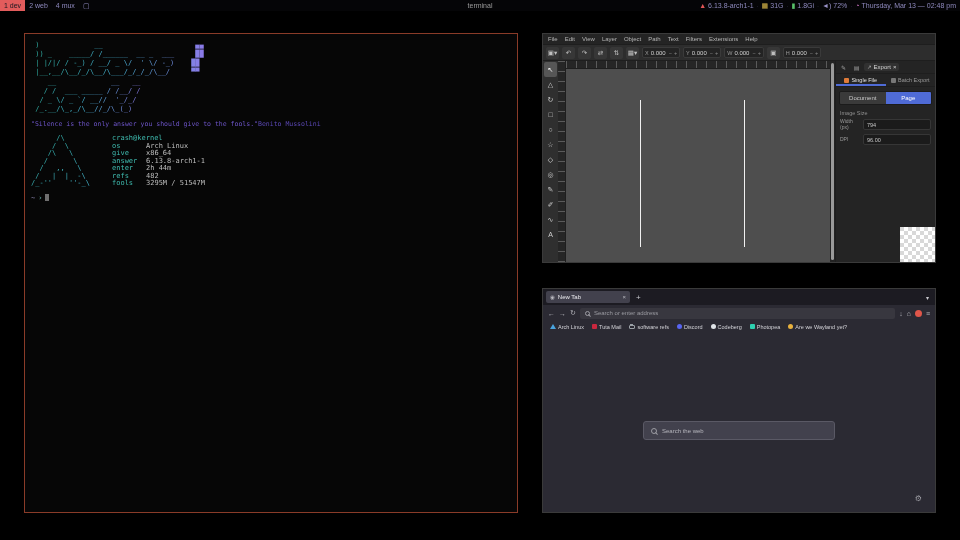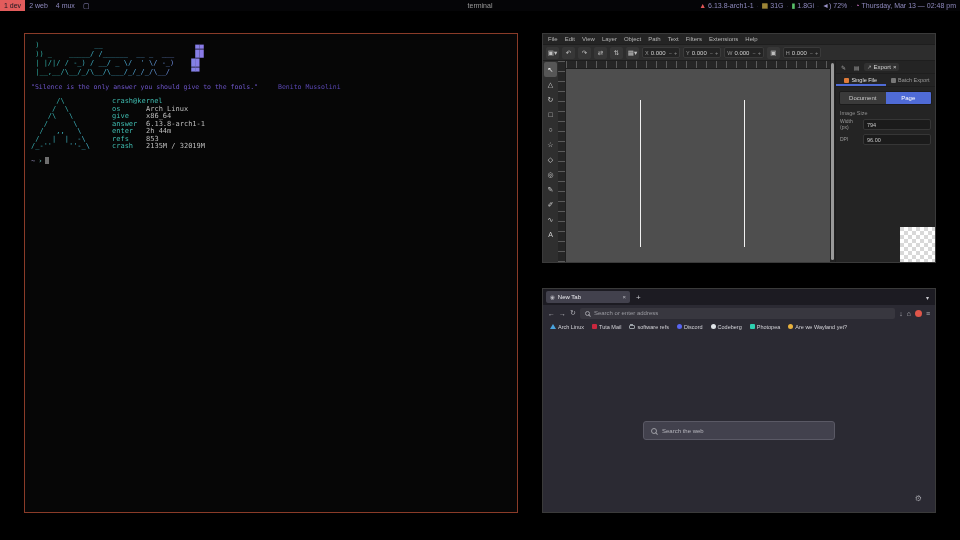--- a/index.html
+++ b/index.html
@@ -13,21 +13,21 @@
   .bar-title{position:absolute;left:0;right:0;text-align:center;color:#9a9a9a;pointer-events:none;}
   .status{margin-left:auto;display:flex;align-items:center;gap:3px;padding-right:4px;position:relative;}
   .seg{display:flex;align-items:center;gap:2px;}
   .sep{color:#47436b;font-size:6px;}
 
   
   .term{position:absolute;left:24px;top:33px;width:494px;height:480px;background:#060606;border:1px solid #8a3b28;padding:7px 6px;font-family:"DejaVu Sans Mono",monospace;}
   .art{display:inline-block;font-size:7px;line-height:9px;white-space:pre;background:linear-gradient(90deg,#2fb3a3,#49b8dc,#8b79e8);-webkit-background-clip:text;background-clip:text;color:transparent;font-family:inherit;}
   .artwrap{display:block;}
   .quote{font-size:6.5px;color:#6d55c8;margin-top:5px;}
-  .quote .author{color:#5b48b5;margin-left:20px;}
+  .quote .author{color:#5b48b5;margin-left:0;}
   .fetch{display:flex;gap:22px;margin-top:7px;}
   .logo{display:inline-block;font-size:7px;line-height:7.5px;white-space:pre;background:linear-gradient(135deg,#2fb3a3,#4cc2e0);-webkit-background-clip:text;background-clip:text;color:transparent;font-family:inherit;}
   .finfo{font-size:7px;line-height:7.5px;}
   .fuser{color:#3fbcb0;}
   .frow{display:flex;}
   .flabel{color:#3fbcb0;width:34px;}
   .fval{color:#bdbdbd;}
   .prompt{margin-top:6px;display:flex;align-items:center;gap:3px;font-size:7px;color:#8c87b0;}
   .psym{color:#6fbfb8;}
   .cursor{width:4px;height:7px;background:#6e6e6e;}
@@ -140,20 +140,24 @@
       <span>Thursday, Mar 13 — 02:48 pm</span>
     </span>
   </div>
 </div>
 
 <div class="term">
   <div class="artwrap"><pre class="art"> )             __                      ▄▄
  )) _    _____/ /______  __ _  ___     ██
  | |/|/ / -_) / __/ _ \/  ' \/ -_)    ██
  |__,__/\__/_/\__/\___/_/_/_/\__/     ▀▀</pre></div>
+  <div class="artwrap"><pre class="art">    __             __   __
+   / /  ___ _____ / /__/ /
+  / _ \/ _ `/ __//  '_/_/
+ /_.__/\_,_/\__//_/\_(_)</pre></div>
   <div class="quote">
     <span>"Silence is the only answer you should give to the fools."</span><span class="author">Benito Mussolini</span>
   </div>
   <div class="fetch">
     <pre class="logo">      /\
      /  \
     /\   \
    /      \
   /   ,,   \
  /   |  |  -\
@@ -171,25 +175,25 @@
       <div class="frow">
           <span class="flabel">answer</span>
           <span class="fval">6.13.8-arch1-1</span>
         </div>
       <div class="frow">
           <span class="flabel">enter</span>
           <span class="fval">2h 44m</span>
         </div>
       <div class="frow">
           <span class="flabel">refs</span>
-          <span class="fval">853</span>
-        </div>
-      <div class="frow">
-          <span class="flabel">crash</span>
-          <span class="fval">2135M / 32019M</span>
+          <span class="fval">482</span>
+        </div>
+      <div class="frow">
+          <span class="flabel">fools</span>
+          <span class="fval">3295M / 51547M</span>
         </div>
     </div>
   </div>
   <div class="prompt">
     <span>~</span>
     <span class="psym">›</span>
     <span class="cursor"></span>
   </div>
 </div>
 

